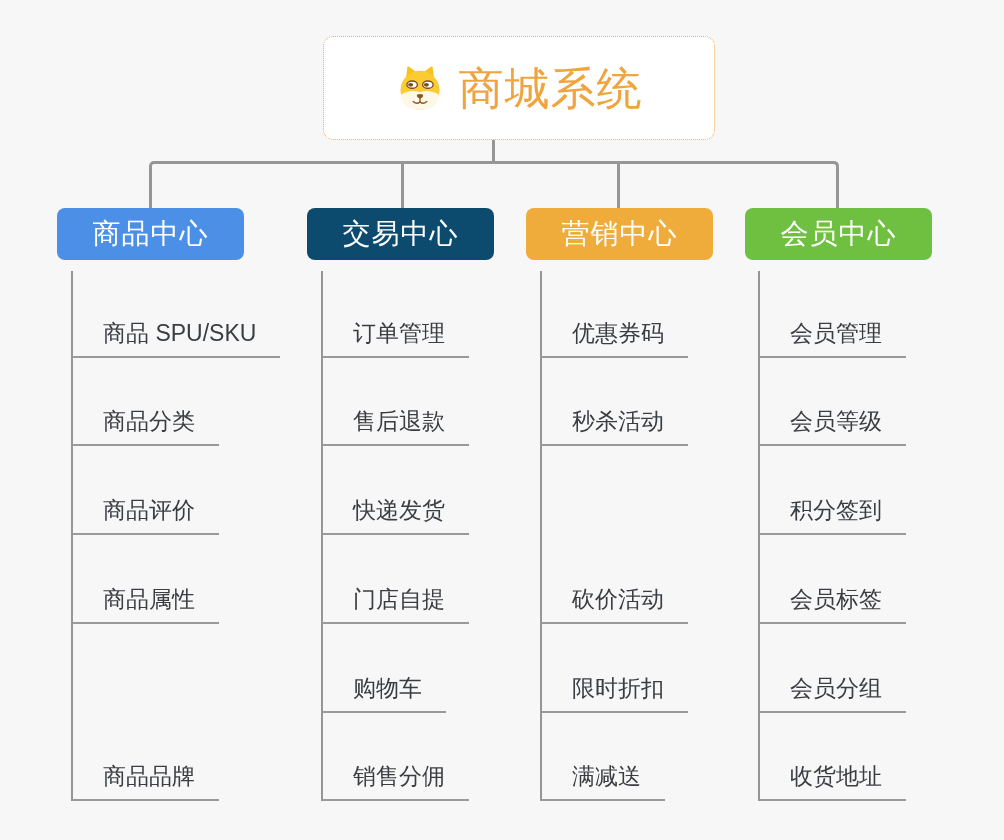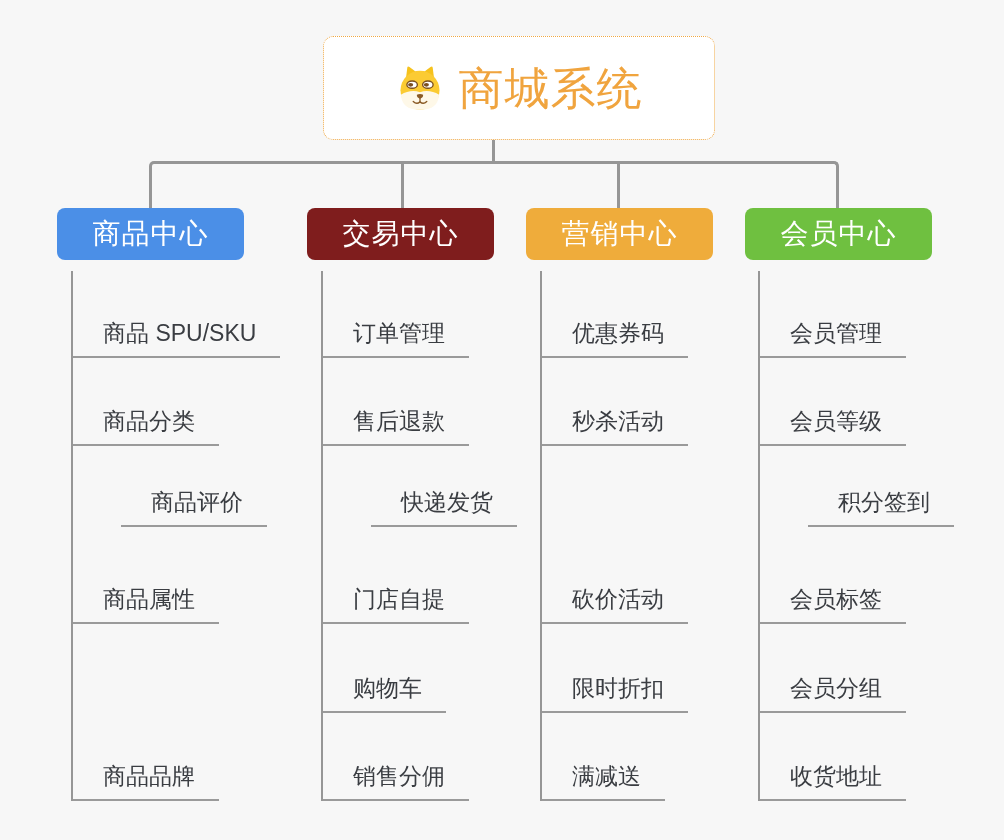--- a/index.html
+++ b/index.html
@@ -56,21 +56,21 @@
   .col-2{left:540px;}
   .col-3{left:758px;}
 
   .child{position:absolute;left:0;white-space:nowrap;}
   .child span{
     display:inline-block;
     padding:0 24px 8px 30px;
     border-bottom:2px solid #9A9A9A;
     font-size:23px;line-height:30px;color:#3A3D42;
   }
-  .r0{top:47px;} .r1{top:135px;} .r2{top:216px;margin-left:48px;}
+  .r0{top:47px;} .r1{top:135px;} .r2{top:224px;}
   .r3{top:313px;} .r4{top:402px;} .r5{top:490px;}
 </style>
 </head>
 <body>
 
 <div class="canvas">
 
   <div class="line root-vert"></div>
   <div class="connector-frame"></div>
   <div class="line vline-mid1"></div>
@@ -89,21 +89,21 @@
       <path d="M27.8 41 Q32 38.8 36.2 41 Q36.4 45.2 32 46.2 Q27.6 45.2 27.8 41 Z" fill="#8A5A25"></path>
       <path d="M32 46 L32 50" stroke="#8A5A25" stroke-width="1.8" fill="none" stroke-linecap="round"></path>
       <path d="M23 50 Q27.5 54.5 32 50.5 Q36.5 54.5 41 50" stroke="#8A5A25" stroke-width="1.8" fill="none" stroke-linecap="round"></path>
     </svg>
     <div class="root-title">商城系统</div>
   </div>
 
   <div class="branch-box box-0" style="background-color: rgb(75, 143, 231);">
     <span>商品中心</span>
   </div>
-  <div class="branch-box box-1" style="background-color: #7f1d1d;">
+  <div class="branch-box box-1" style="background-color: #0c4a6e;">
     <span>交易中心</span>
   </div>
   <div class="branch-box box-2" style="background-color: rgb(239, 172, 59);">
     <span>营销中心</span>
   </div>
   <div class="branch-box box-3" style="background-color: rgb(111, 192, 64);">
     <span>会员中心</span>
   </div>
 
   <div class="column col-0">

